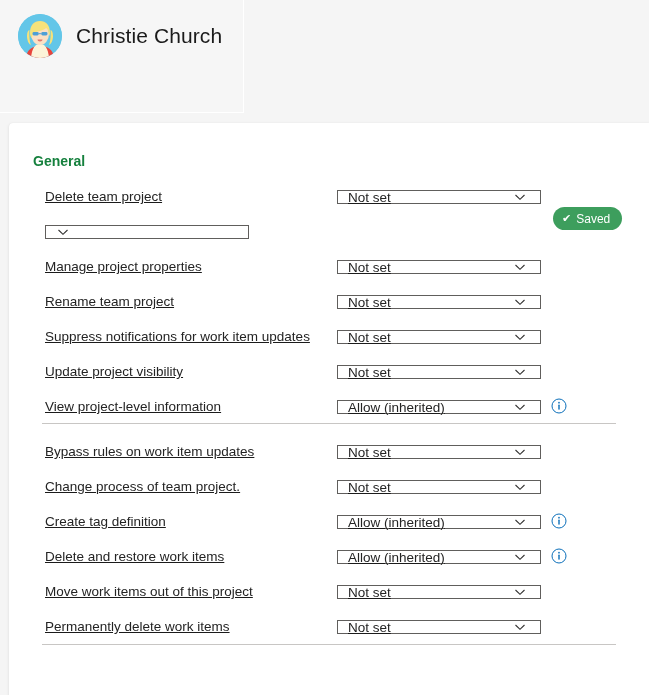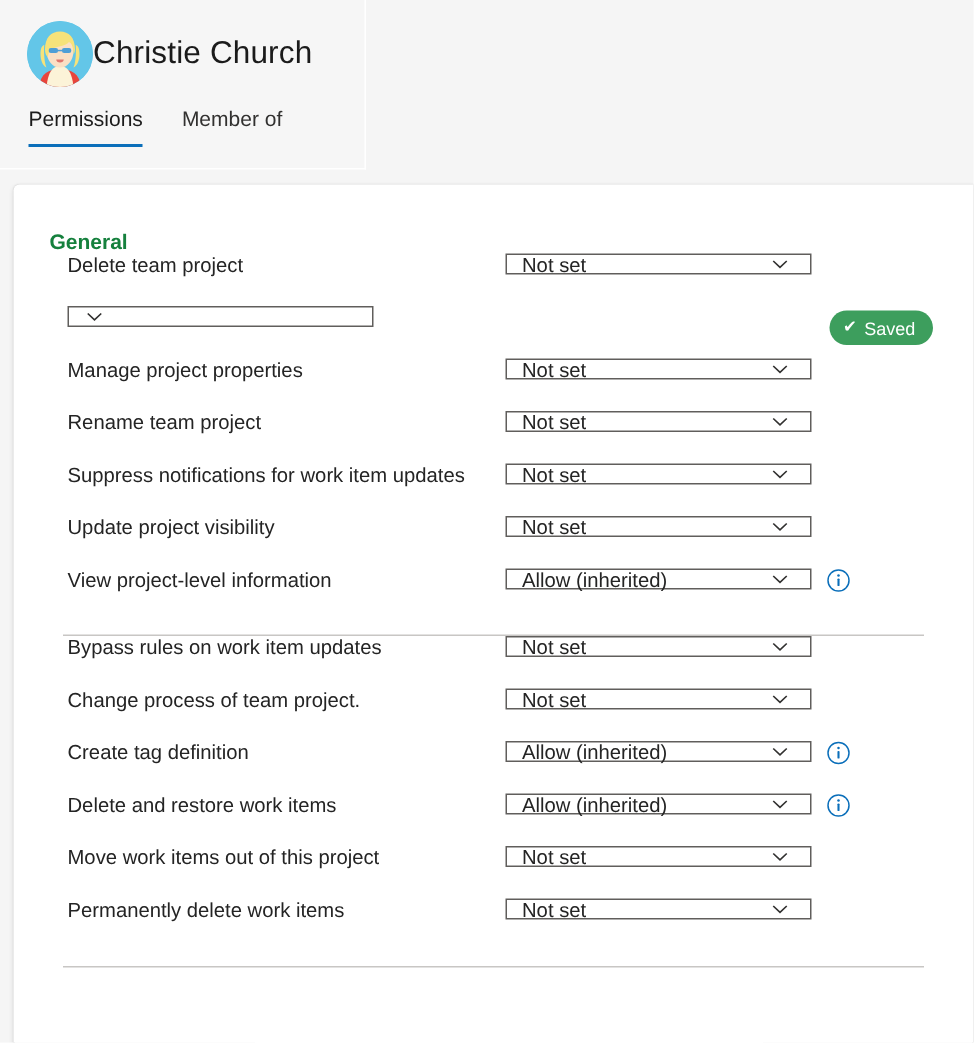--- a/index.html
+++ b/index.html
@@ -28,20 +28,21 @@
     background: #f6f6f6;
     border-right: 1px solid #ffffff;
     border-bottom: 1px solid #ffffff;
   }
 
   #identity {
     position: absolute;
     left: 18px; top: 14px;
     display: flex;
     align-items: center;
+    gap: 14px;
   }
 
   #avatar {
     width: 44px; height: 44px;
     border-radius: 50%;
     overflow: hidden;
     flex: 0 0 auto;
     background: #63c6e8;
     position: relative;
   }
@@ -103,23 +104,24 @@
     color: #15803d;
     margin-left: 24px;
     padding-top: 0;
   }
   #section-general .section-title { margin-top: 30px; }
   #section-boards  .section-title { margin-top: 19px; }
 
   .perm-row {
     position: relative;
     display: flex;
-    align-items: flex-start;
+    align-items: flex-end;
     height: 35px;
     padding-left: 36px;
+    text-decoration: underline;
   }
 
   .perm-label {
     font-size: 13.5px;
     color: #242424;
     white-space: nowrap;
     flex: 0 0 auto;
     width: 292px;
   }
 
@@ -202,24 +204,20 @@
           <path d="M32.5 16c.5 7-.5 13-1.5 15 2.5-1 4-5 4-9s-1-5.5-2.5-6z" fill="#f6e27a"></path>
           <rect x="14.5" y="18" width="6.2" height="3.4" rx="1.4" fill="#4f9fd6"></rect>
           <rect x="23.3" y="18" width="6.2" height="3.4" rx="1.4" fill="#4f9fd6"></rect>
           <rect x="20.4" y="19.2" width="3.2" height="1" fill="#4f9fd6"></rect>
           <path d="M19.5 25.6h5c0 1.2-1.1 2-2.5 2s-2.5-.8-2.5-2z" fill="#e0756c"></path>
         </svg>
       </div>
       <div id="user-name">Christie Church</div>
     </div>
 
-    <div id="tabs">
-      <button class="tab active">Permissions</button>
-      <button class="tab">Member of</button>
-    </div>
 
   </div>
 
   <div id="content-card">
 
     <div class="section" id="section-general">
       <div class="section-title">General</div>
 
       <div class="perm-row">
         <div class="perm-label">Delete team project</div>

